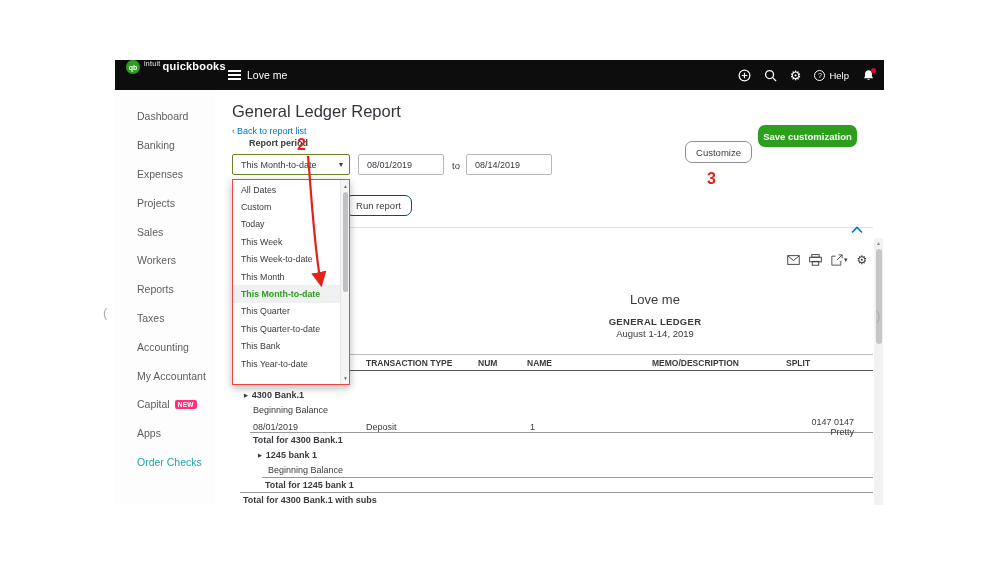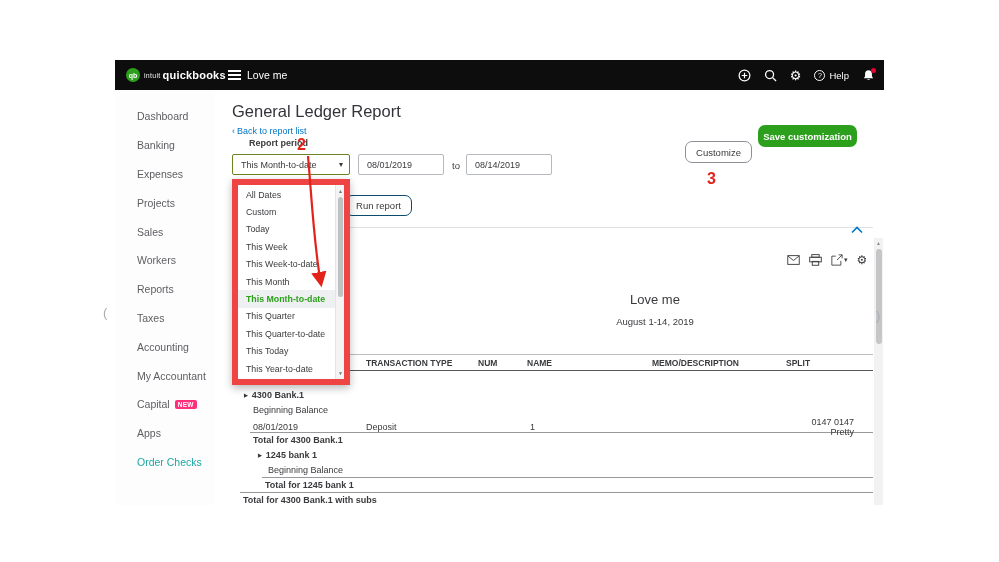--- a/index.html
+++ b/index.html
@@ -2,21 +2,21 @@
 <html><head>
 <meta charset="utf-8">
 <style>
   * { margin:0; padding:0; box-sizing:border-box; }
   body { background:#fff; font-family:"Liberation Sans", sans-serif; }
   .stage { position:relative; width:999px; height:562px; background:#fff; overflow:hidden; }
   .app { position:absolute; left:115px; top:60px; width:769px; height:445px; background:#fff; overflow:hidden; }
 
   
   .topbar { position:absolute; left:0; top:0; width:100%; height:30px; background:#0d0d0e; color:#fff; }
-  .brand { position:absolute; left:11px; top:0; height:30px; display:flex; align-items:center; }
+  .brand { position:absolute; left:11px; top:0; height:30px; display:flex; }
   .logo-circle { width:14px; height:14px; border-radius:50%; background:#2ca01c; color:#fff;
     font-size:7px; font-weight:bold; display:flex; align-items:center; justify-content:center; }
   .brand-intuit { font-size:7px; margin-left:4px; opacity:.92; letter-spacing:.3px; }
   .brand-name { font-size:11px; font-weight:bold; margin-left:2px; letter-spacing:.2px; }
   .hamburger { position:absolute; left:113px; top:10px; width:13px; height:10px; cursor:pointer; }
   .hamburger span { display:block; width:13px; height:1.6px; background:#fff; margin-bottom:2.4px; }
   .company-name { position:absolute; left:132px; top:9px; font-size:10.5px; }
   .topbar-right { position:absolute; right:9px; top:0; height:30px; display:flex; align-items:center; gap:13px; }
   .tb-icon { display:flex; align-items:center; cursor:pointer; position:relative; }
   .gear-glyph { font-size:13px; color:#fff; line-height:1; }
@@ -58,21 +58,21 @@
   .save-btn { left:643px; top:65px; width:99px; height:22px; background:#2ca01c;
     color:#fff; font-weight:bold; border:none; }
   .run-report-btn { left:230px; top:135px; width:67px; height:21px; background:#fff;
     border:1px solid #0c4a6e; color:#393a3d; z-index:1; }
 
   .controls-divider { position:absolute; left:117px; top:167px; width:641px; border-top:1px solid #e0e1e3; }
   .collapse-chevron { position:absolute; left:736px; top:160px; cursor:pointer; }
 
   
   .period-dropdown { position:absolute; left:117px; top:119px; width:118px; height:206px; background:#fff;
-    border:6px solid #ef4444; box-shadow:0 3px 8px rgba(0,0,0,.28); z-index:30; overflow:hidden; }
+    border:1px solid #ef4444; box-shadow:0 3px 8px rgba(0,0,0,.28); z-index:30; overflow:hidden; }
   .pd-items { position:absolute; left:0; top:1px; right:9px; }
   .pd-item { height:17.4px; display:flex; align-items:center; padding-left:8px;
     font-size:8.8px; color:#393a3d; cursor:pointer; white-space:nowrap; }
   .pd-item.selected { background:#eef0f1; color:#2ca01c; font-weight:bold; }
   .pd-scroll { position:absolute; right:0; top:0; bottom:0; width:9px; background:#f4f4f5; border-left:1px solid #e4e4e6; }
   .pd-arrow { position:absolute; left:0; width:9px; font-size:5px; color:#707276; text-align:center; }
   .pd-arrow.up { top:3px; } .pd-arrow.down { bottom:3px; }
   .pd-thumb { position:absolute; left:1.5px; top:12px; width:5px; height:100px; background:#c0c1c4; border-radius:3px; }
 
   
@@ -241,21 +241,21 @@
       <div class="pd-items">
         <div class="pd-item">All Dates</div>
         <div class="pd-item">Custom</div>
         <div class="pd-item">Today</div>
         <div class="pd-item">This Week</div>
         <div class="pd-item">This Week-to-date</div>
         <div class="pd-item">This Month</div>
         <div class="pd-item selected">This Month-to-date</div>
         <div class="pd-item">This Quarter</div>
         <div class="pd-item">This Quarter-to-date</div>
-        <div class="pd-item">This Today</div>
+        <div class="pd-item">This Bank</div>
         <div class="pd-item">This Year-to-date</div>
       </div>
       <div class="pd-scroll">
         <div class="pd-arrow up">▲</div>
         <div class="pd-thumb"></div>
         <div class="pd-arrow down">▼</div>
       </div>
     </div>
 
     <div class="report-toolbar">
@@ -277,20 +277,21 @@
             <path d="M5.5 2.5H1v10.5h10.5V8" fill="none" stroke="#393a3d"></path>
             <path d="M7 7l6-6M9 1h4v4" fill="none" stroke="#393a3d"></path>
           </svg>
         <span class="export-caret">▾</span>
       </span>
       <span class="rt-icon rt-gear">⚙</span>
     </div>
 
     <div class="report-header">
       <div class="rh-company">Love me</div>
+      <div class="rh-title">GENERAL LEDGER</div>
       <div class="rh-period">August 1-14, 2019</div>
     </div>
 
     <div class="gl-table">
       <div class="gl-head">
         <span></span>
         <span>TRANSACTION TYPE</span>
         <span>NUM</span>
         <span>NAME</span>
         <span>MEMO/DESCRIPTION</span>

